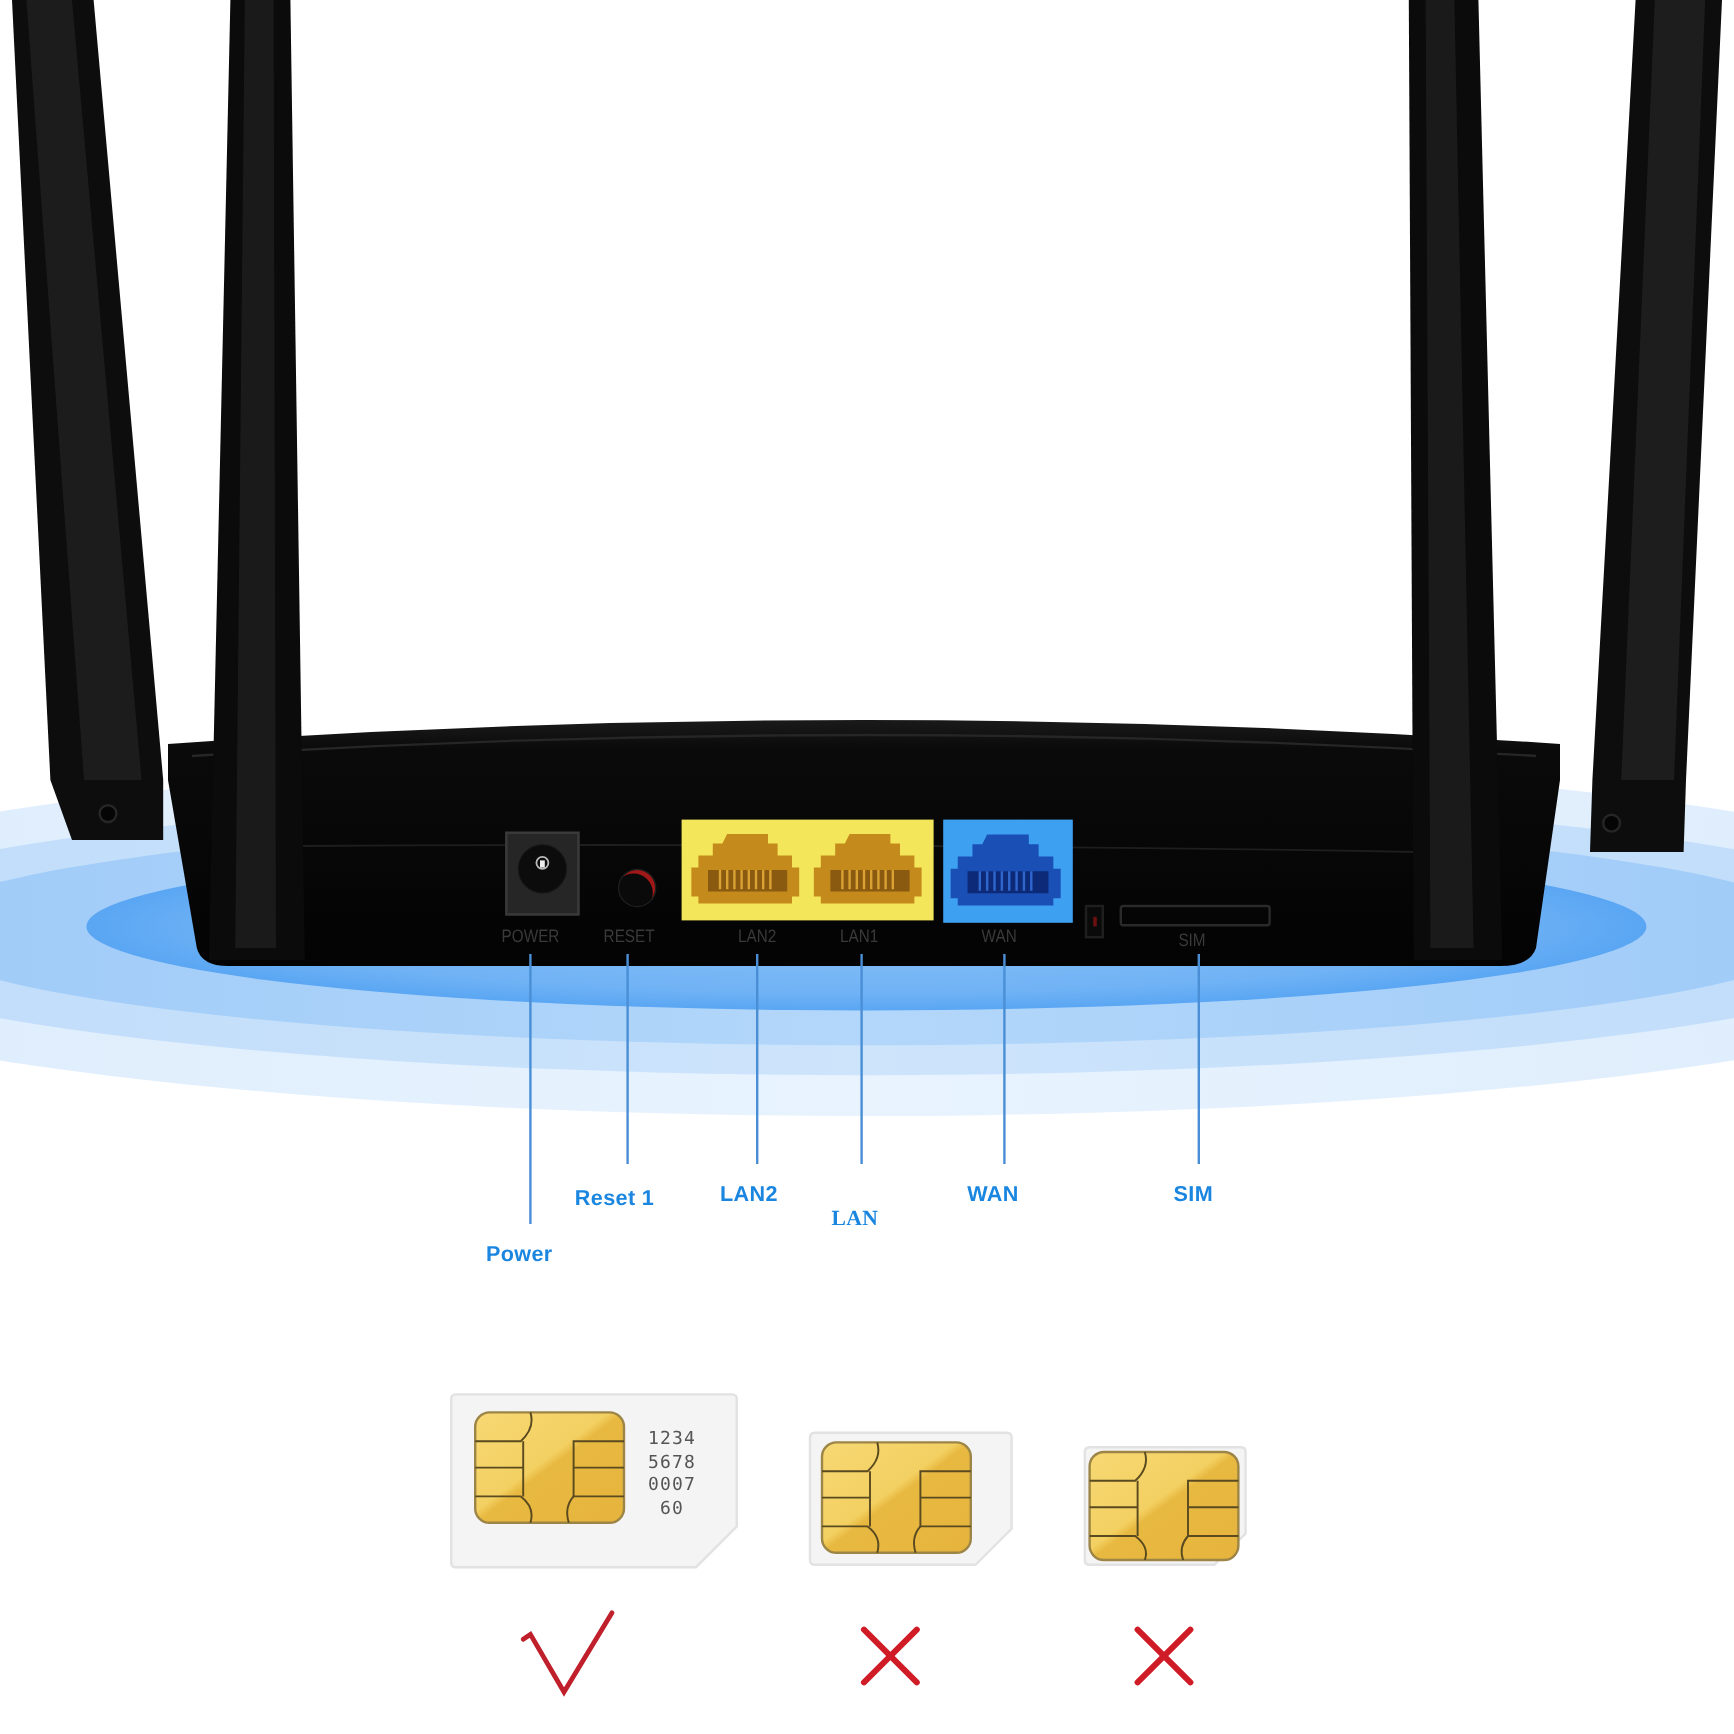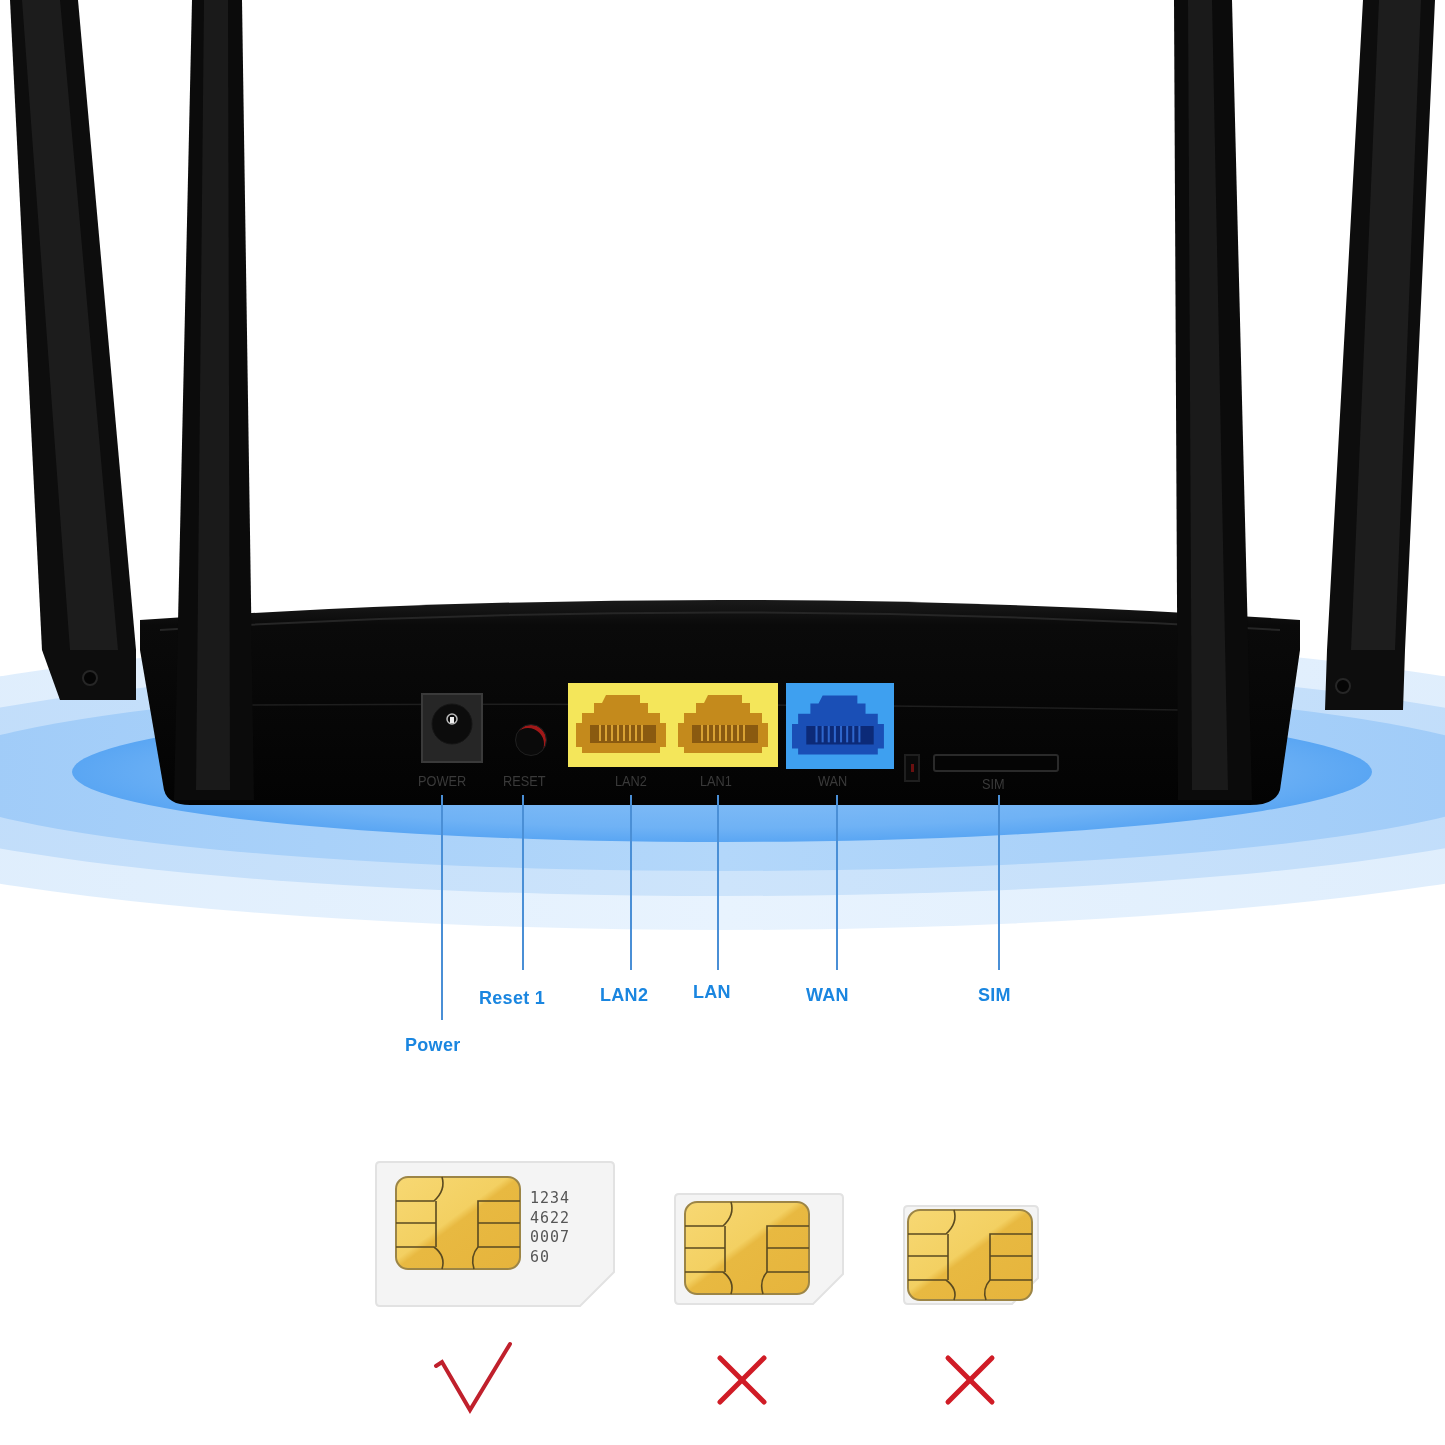--- a/index.html
+++ b/index.html
@@ -12,21 +12,21 @@
     font-family:"Liberation Sans", sans-serif; white-space:nowrap; letter-spacing:0.3px;
   }
   .port-label {
     position:absolute; color:#3a3a3a; font-size:15px; font-family:"Liberation Sans", sans-serif;
     white-space:nowrap; transform:scaleX(0.85); transform-origin:left center;
   }
   .leader { position:absolute; width:2px; background:#4a8fd6; }
 
   .sim-num {
     position:absolute; font-family:"DejaVu Sans Mono", monospace; font-size:15px; color:#555;
-    line-height:19.5px; text-align:left; letter-spacing:1px;
+    line-height:19.5px; text-align:center; letter-spacing:1px;
   }
 </style>
 </head>
 <body>
 
 <svg class="abs" style="left:0;top:640px;" width="1445" height="300" viewBox="0 640 1445 300">
   <defs>
     <linearGradient id="rip1" x1="0" y1="0" x2="1" y2="0">
       <stop offset="0" stop-color="#dcecfc"></stop>
       <stop offset="0.5" stop-color="#e8f3fe"></stop>
@@ -158,21 +158,21 @@
 
 <div class="leader" style="left:441px;top:795px;height:225px;"></div>
 <div class="leader" style="left:522px;top:795px;height:175px;"></div>
 <div class="leader" style="left:630px;top:795px;height:175px;"></div>
 <div class="leader" style="left:717px;top:795px;height:175px;"></div>
 <div class="leader" style="left:836px;top:795px;height:175px;"></div>
 <div class="leader" style="left:998px;top:795px;height:175px;"></div>
 
 <div class="callout-label" style="left:479px;top:988px;">Reset 1</div>
 <div class="callout-label" style="left:600px;top:985px;">LAN2</div>
-<div class="callout-label" style="left:693px;top:982px;">LAN</div>
+<div class="callout-label" style="left:693px;top:1005px;font-family:Liberation Serif, serif;">LAN</div>
 <div class="callout-label" style="left:806px;top:985px;">WAN</div>
 <div class="callout-label" style="left:978px;top:985px;">SIM</div>
 <div class="callout-label" style="left:405px;top:1035px;">Power</div>
 
 <svg class="abs" style="left:374px;top:1160px;" width="242" height="148">
   <defs>
     <linearGradient id="chipg" x1="0" y1="0" x2="1" y2="1">
       <stop offset="0" stop-color="#f7d873"></stop>
       <stop offset="0.45" stop-color="#f3d062"></stop>
       <stop offset="0.5" stop-color="#e8b941"></stop>
@@ -188,21 +188,21 @@
       <path d="M22,87 H60 Q72,96 68,109"></path>
       <path d="M62,41 V87"></path>
       <path d="M146,41 H104 V87 H146"></path>
       <path d="M104,63 H146"></path>
       <path d="M104,87 Q96,96 100,109"></path>
     </g>
   </g>
 </svg>
 <div class="sim-num" style="left:530px;top:1189px;width:60px;">
   <div>1234</div>
-  <div>4622</div>
+  <div>5678</div>
   <div>0007</div>
   <div>60</div>
 </div>
 
 <svg class="abs" style="left:673px;top:1192px;" width="172" height="114">
   <path d="M2,6 Q2,2 6,2 L166,2 Q170,2 170,6 L170,82 L140,112 L6,112 Q2,112 2,108 Z" fill="#f4f4f4" stroke="#e2e2e2" stroke-width="2"></path>
   <g>
     <rect x="12" y="10" width="124" height="92" rx="12" fill="url(#chipg)" stroke="#9c8546" stroke-width="2"></rect>
     <g stroke="#5a4a20" stroke-width="1.6" fill="none">
       <path d="M12,34 H50 Q62,23 58,10"></path>

